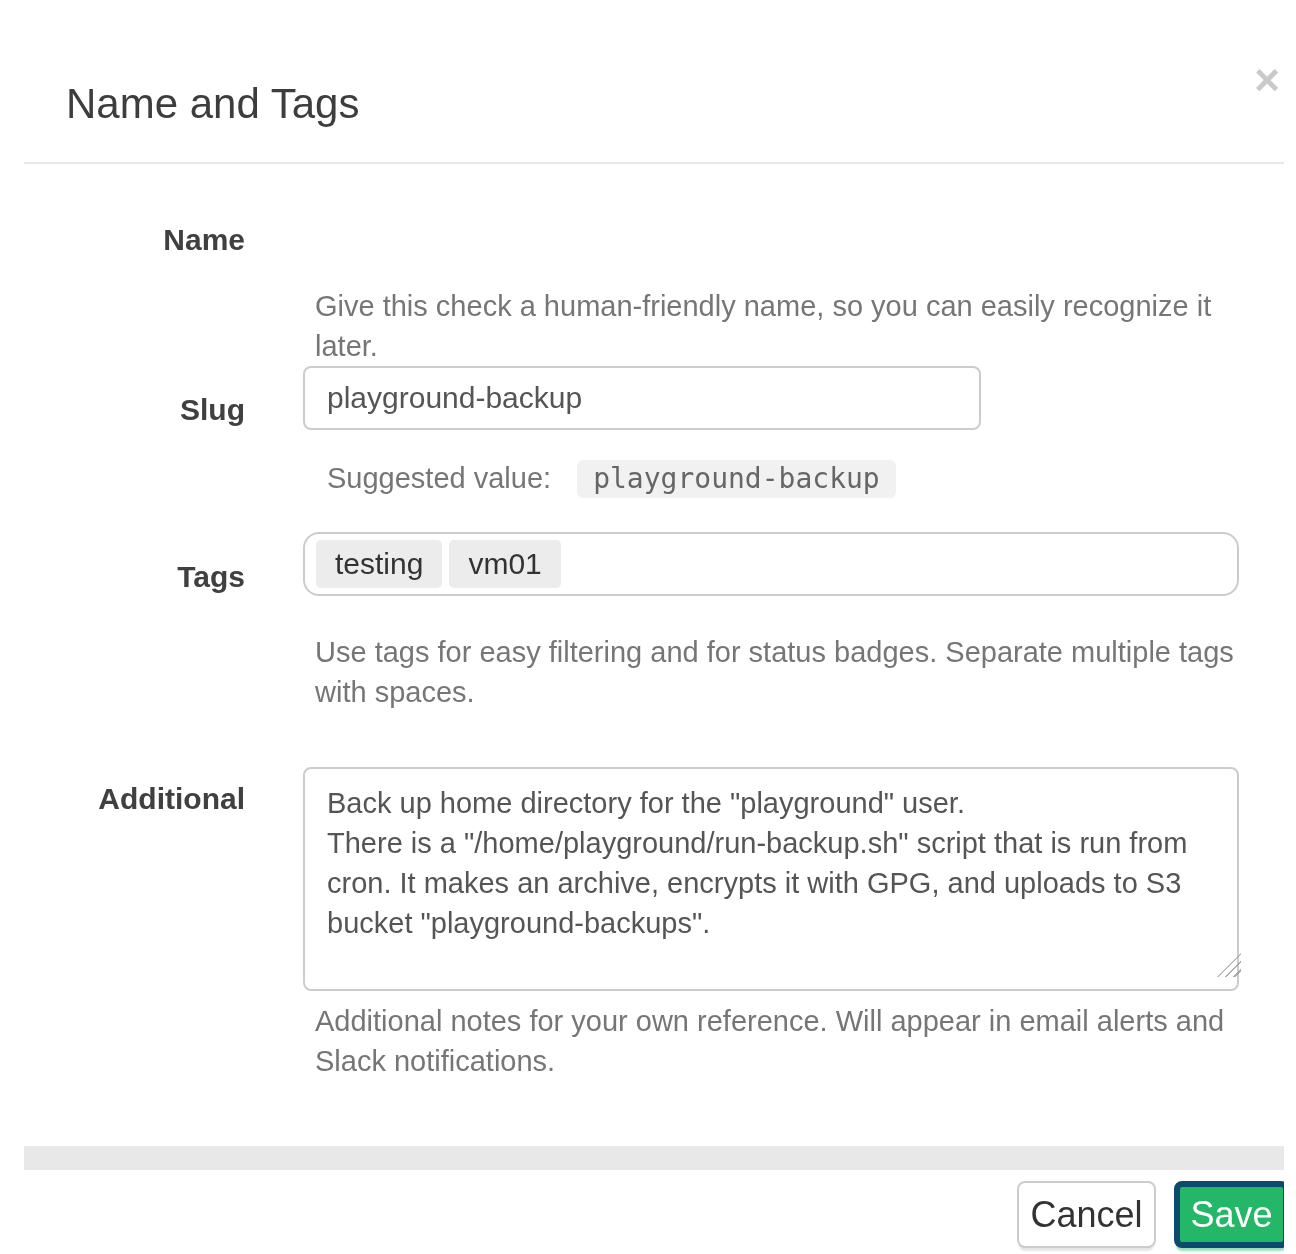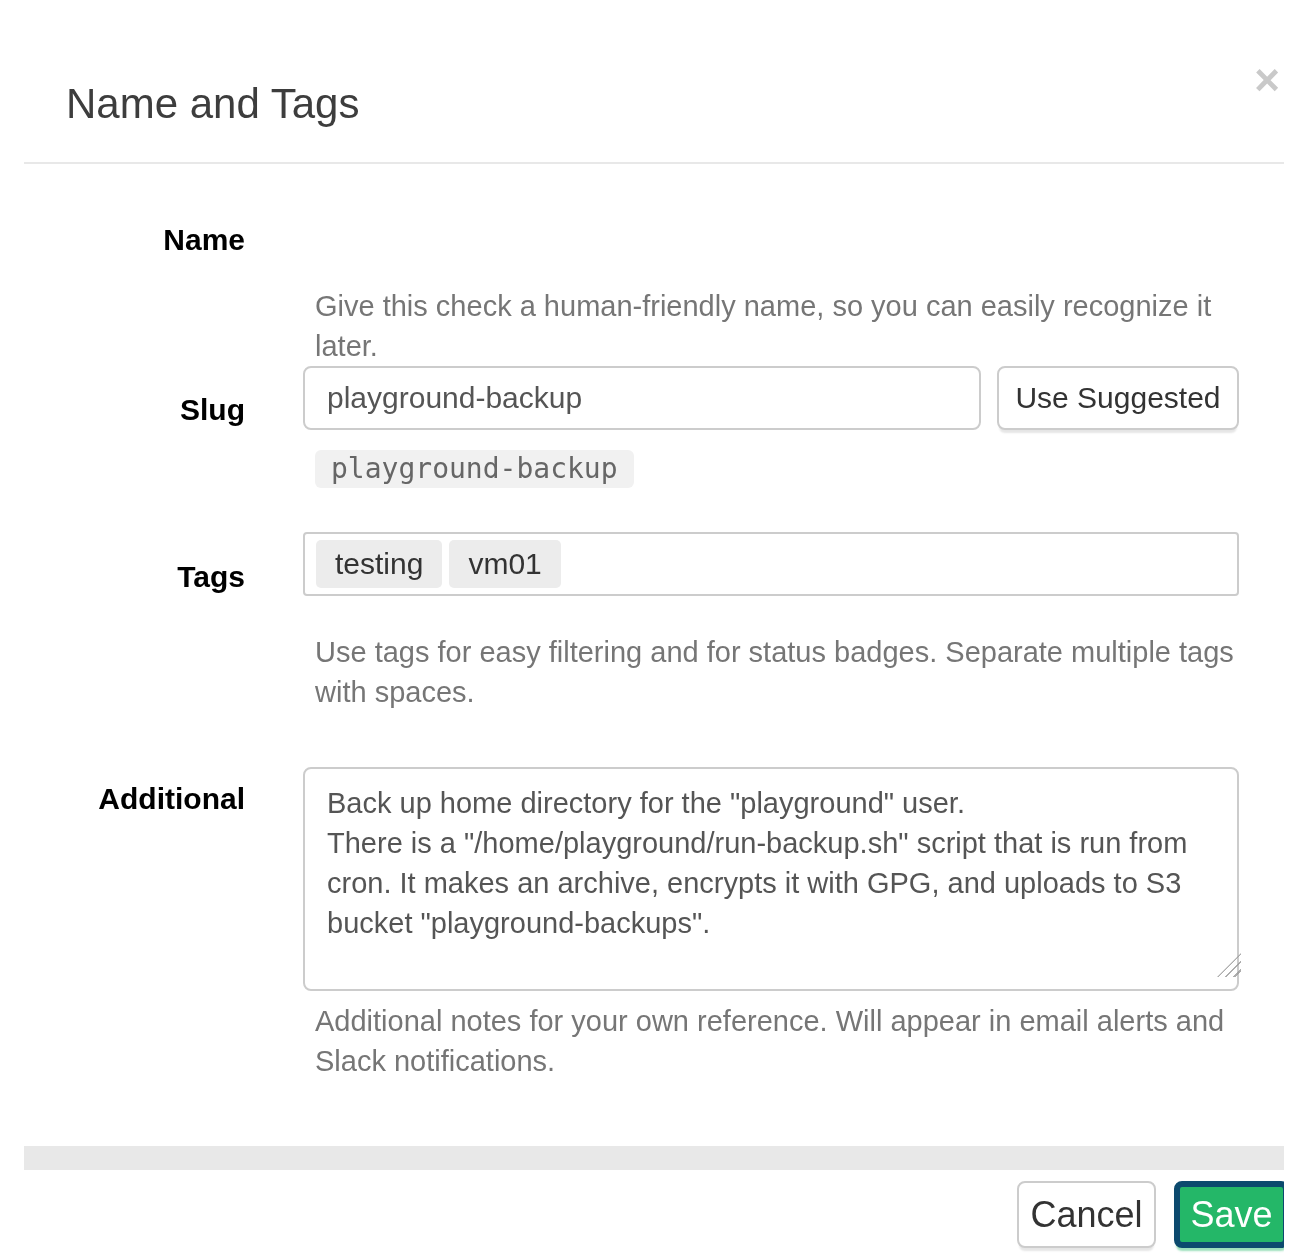--- a/index.html
+++ b/index.html
@@ -48,21 +48,21 @@
   }
 
   
   .field-label {
     position: absolute;
     left: 0;
     width: 233px;
     text-align: right;
     font-size: 30px;
     font-weight: bold;
-    color: #000000;
+    color: #404040;
     line-height: 36px;
   }
   #name-label { top: 186px; }
   #slug-label { top: 356px; }
   #tags-label { top: 523px; }
   #desc-label { top: 745px; }
 
   
   .text-input {
     position: absolute;
@@ -132,21 +132,21 @@
   }
 
   
   .tags-box {
     position: absolute;
     left: 279px;
     top: 508px;
     width: 936px;
     height: 64px;
     border: 2px solid #ccc;
-    border-radius: 4px;
+    border-radius: 16px;
     background: #fff;
     display: flex;
     align-items: center;
     padding: 0 11px;
     gap: 7px;
   }
   .tag-chip {
     display: inline-block;
     background: #ececec;
     color: #333;
@@ -232,22 +232,22 @@
   <div class="modal-header">
     <h2 class="modal-title">Name and Tags</h2>
     <button class="close-btn">×</button>
   </div>
 
   <div class="field-label" id="name-label">Name</div>
   <div class="help-block" id="name-help">Give this check a human-friendly name, so you can easily recognize it later.</div>
 
   <div class="field-label" id="slug-label">Slug</div>
   <input class="text-input" id="slug-input" type="text" value="playground-backup" style="">
-  <button class="use-suggested-btn">Use Suggested</button>
   <div id="slug-help">
+    <span>Suggested value:</span>
     <span class="code-chip">playground-backup</span>
   </div>
 
   <div class="field-label" id="tags-label">Tags</div>
   <div class="tags-box">
       <span class="tag-chip">testing</span>
       <span class="tag-chip">vm01</span>
     </div>
   <div class="help-block" id="tags-help">Use tags for easy filtering and for status badges. Separate multiple tags
 with spaces.</div>

